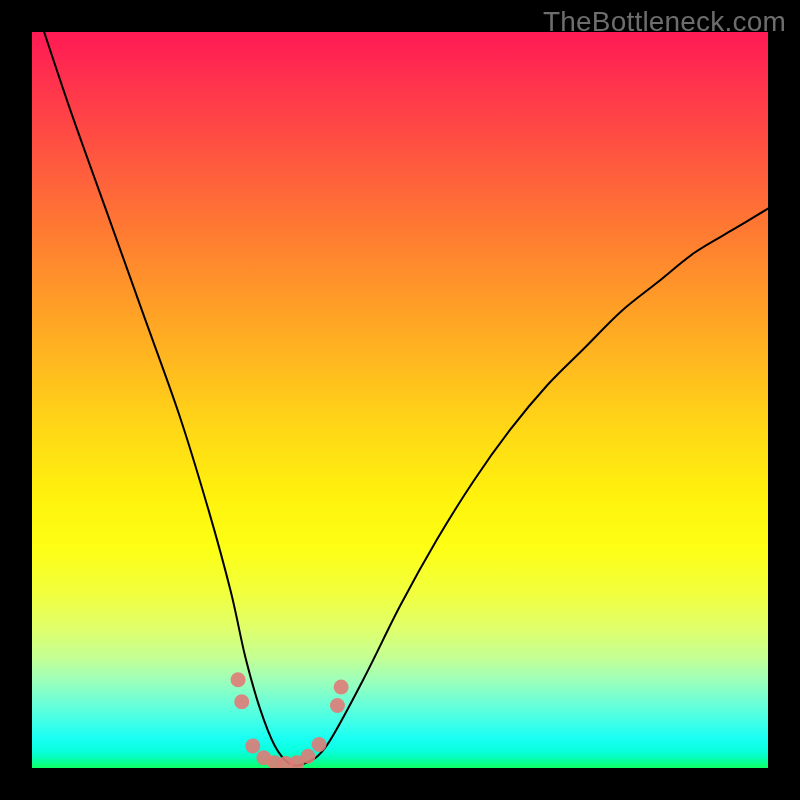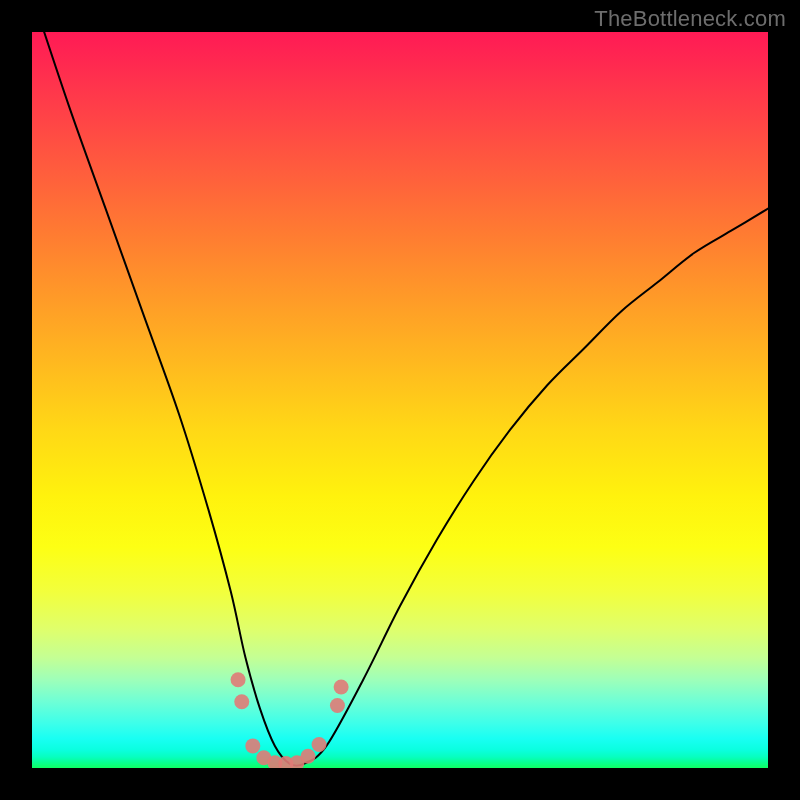--- a/index.html
+++ b/index.html
@@ -51,21 +51,21 @@
     left: 0;
     top: 0;
     width: 736px;
     height: 736px;
   }
   .watermark {
     position: absolute;
     top: 6px;
     right: 14px;
     color: #6d6d6d;
-    font-size: 22px;
+    font-size: 28px;
     font-weight: 500;
     letter-spacing: 0.2px;
     user-select: none;
   }
 </style>
 </head>
 <body>
 
 <div class="frame">
   <div class="plot-area">

